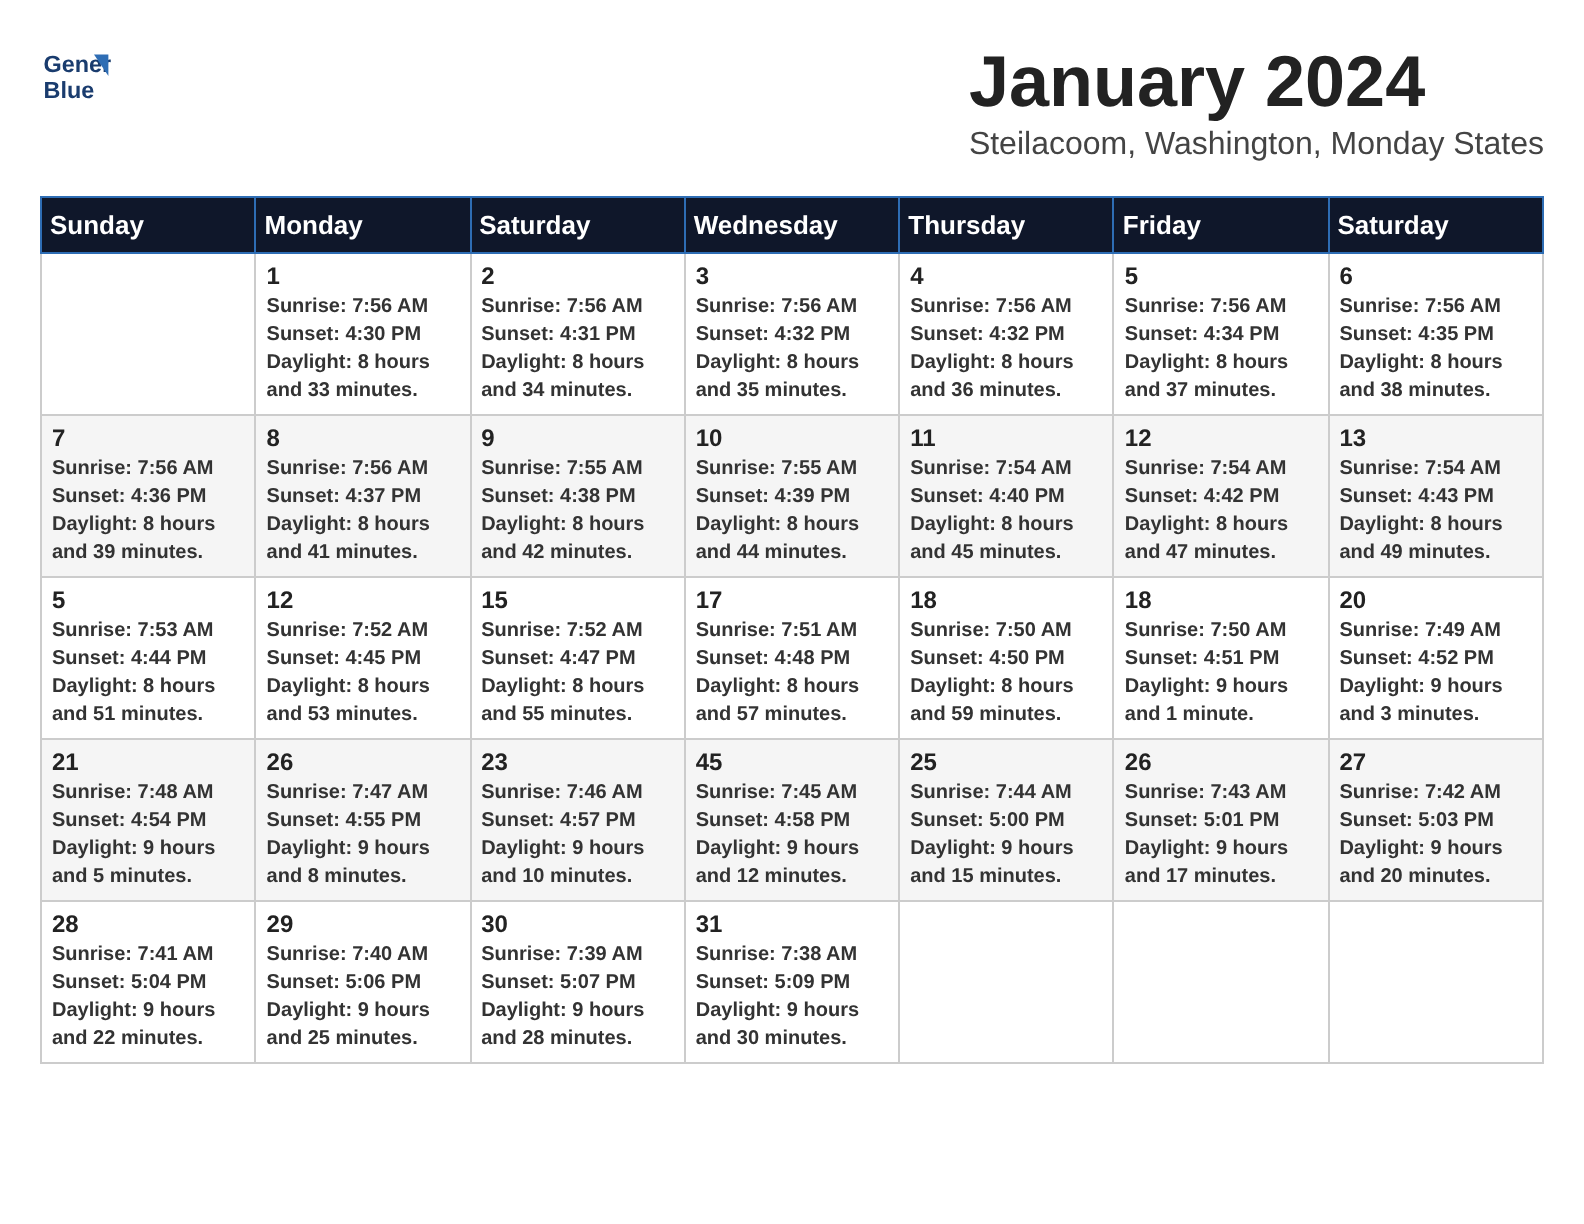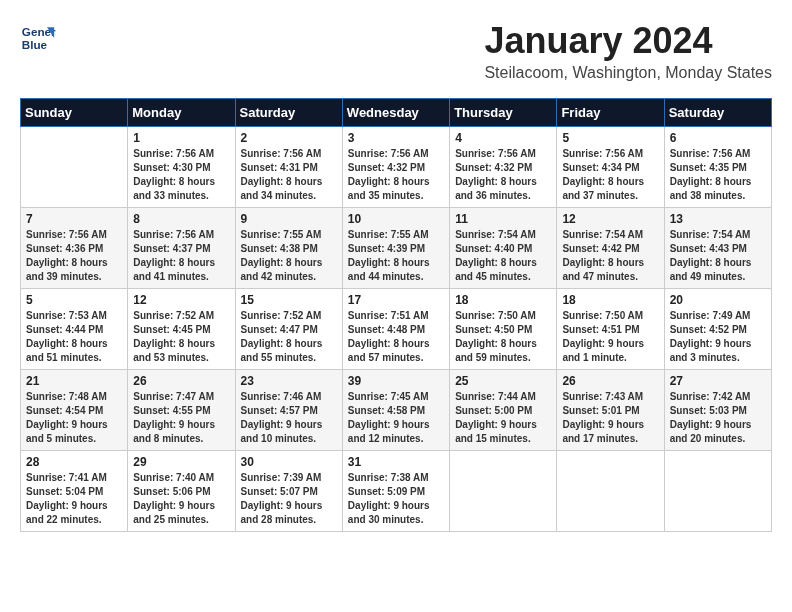--- a/index.html
+++ b/index.html
@@ -206,21 +206,21 @@
         </td>
         <td>
           <div class="day-number">26</div>
           <div class="day-info">Sunrise: 7:47 AM<br>Sunset: 4:55 PM<br>Daylight: 9 hours<br>and 8 minutes.</div>
         </td>
         <td>
           <div class="day-number">23</div>
           <div class="day-info">Sunrise: 7:46 AM<br>Sunset: 4:57 PM<br>Daylight: 9 hours<br>and 10 minutes.</div>
         </td>
         <td>
-          <div class="day-number">39</div>
+          <div class="day-number">45</div>
           <div class="day-info">Sunrise: 7:45 AM<br>Sunset: 4:58 PM<br>Daylight: 9 hours<br>and 12 minutes.</div>
         </td>
         <td>
           <div class="day-number">25</div>
           <div class="day-info">Sunrise: 7:44 AM<br>Sunset: 5:00 PM<br>Daylight: 9 hours<br>and 15 minutes.</div>
         </td>
         <td>
           <div class="day-number">26</div>
           <div class="day-info">Sunrise: 7:43 AM<br>Sunset: 5:01 PM<br>Daylight: 9 hours<br>and 17 minutes.</div>
         </td>

